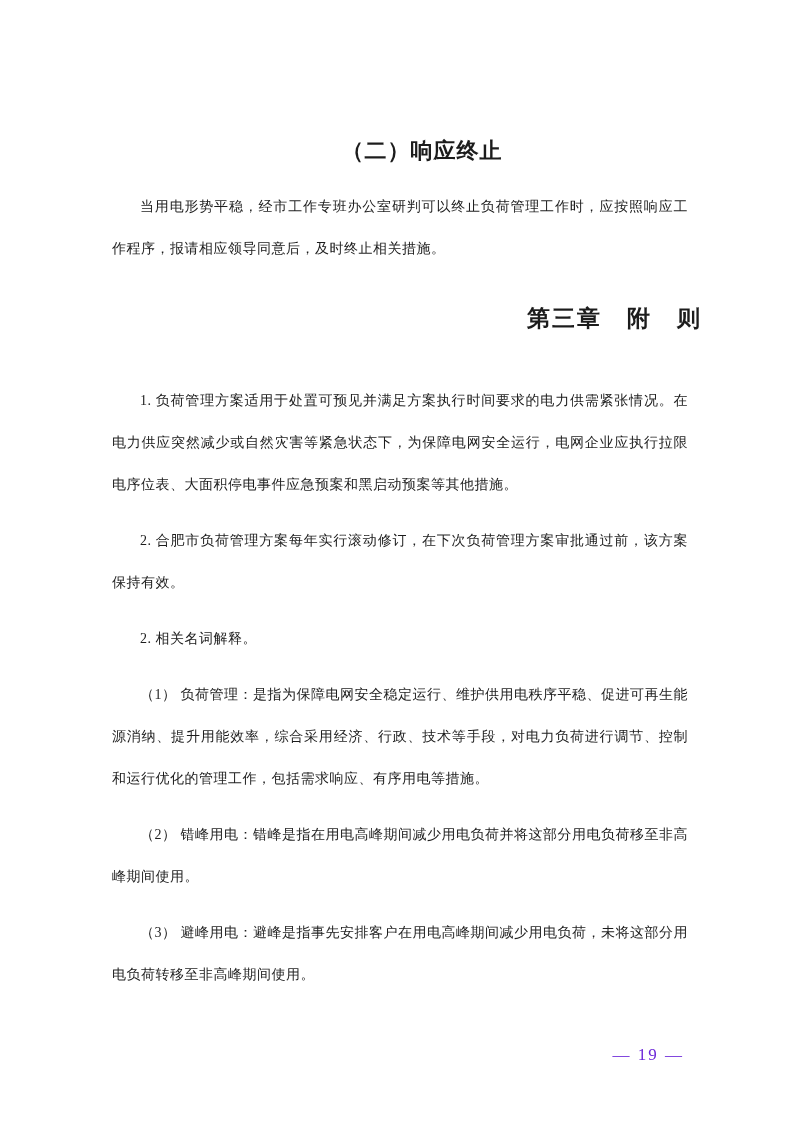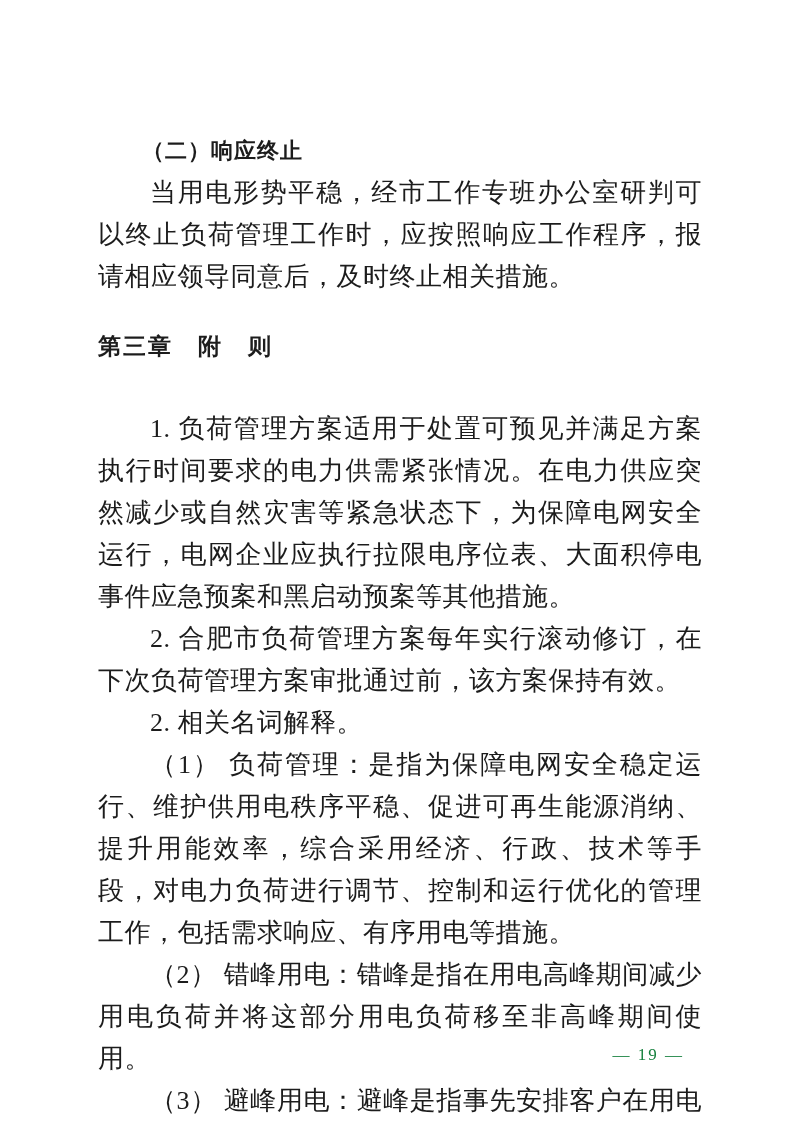--- a/index.html
+++ b/index.html
@@ -23,44 +23,45 @@
     left: 98px;
     width: 604px;
   }
   .section-heading {
     font-size: 22px;
     font-weight: bold;
     line-height: 42px;
     text-indent: 2em;
     margin: 0;
     letter-spacing: 1px;
+    text-align: center;
   }
   p.body-para {
-    font-size: 26px;
+    font-size: 14px;
     line-height: 42px;
     text-indent: 2em;
     text-align: justify;
-    margin: 0;
+    margin: 14px;
     letter-spacing: 0.5px;
   }
   .chapter-title {
     font-size: 23px;
     font-weight: bold;
-    text-align: left;
+    text-align: right;
     line-height: 42px;
     margin: 28px 0 40px 0;
     letter-spacing: 2px;
     text-indent: 0;
   }
   .footer {
     position: absolute;
     bottom: 58px;
     right: 110px;
     font-size: 17px;
-    color: #15803d;
+    color: #6d28d9;
     letter-spacing: 2px;
   }
 </style>
 </head>
 <body>
 
 <div class="page">
   <div class="content">
 
     <h2 class="section-heading">（二）响应终止</h2>

